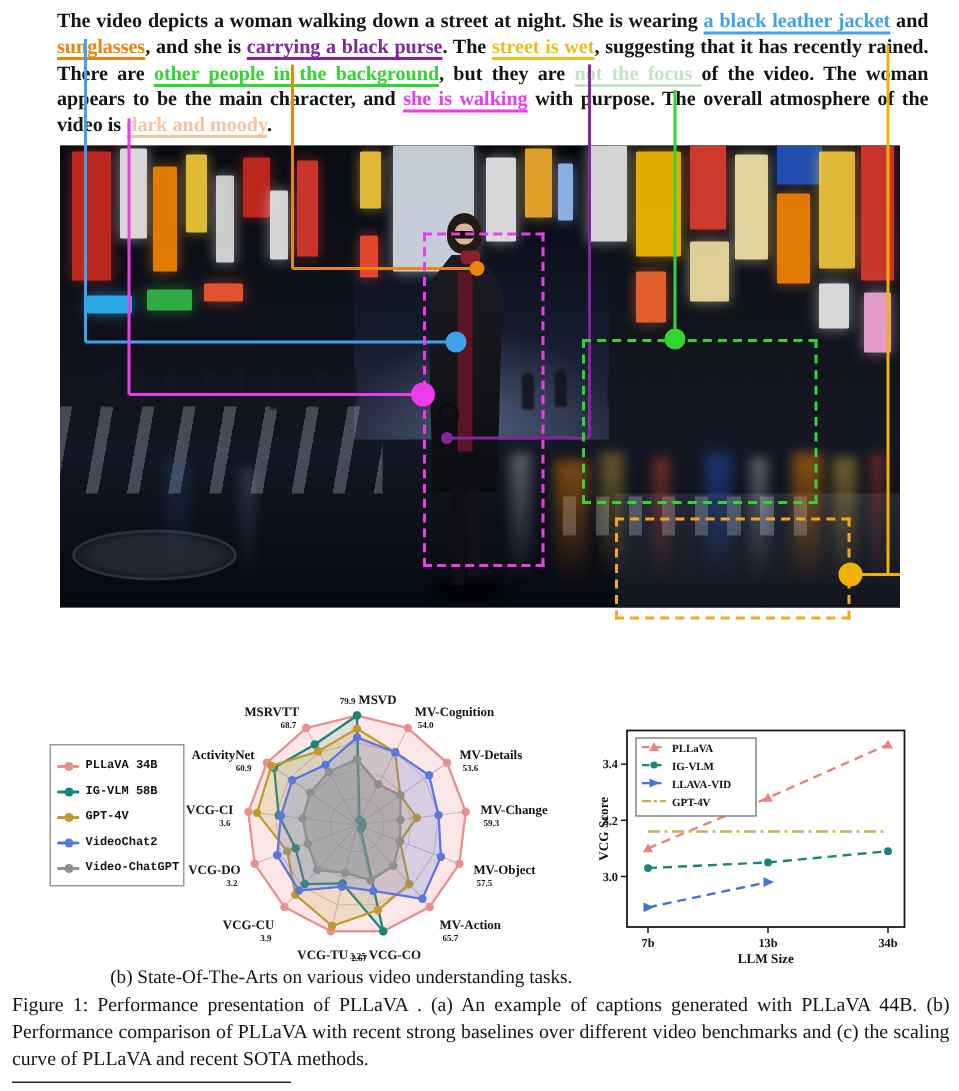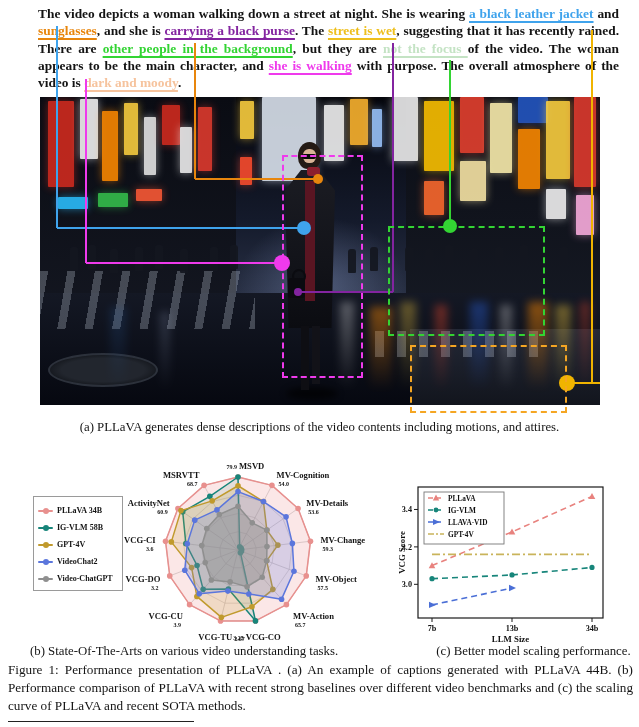--- a/index.html
+++ b/index.html
@@ -35,35 +35,35 @@
      clip-path:polygon(32% 0,68% 0,100% 13%,93% 100%,7% 100%,0 13%);}
   .w-dress{left:265px;top:84px;width:10px;height:120px;background:#5a1522;z-index:7;}
   .w-leg1{left:261px;top:229px;width:8px;height:64px;background:#0e0e13;z-index:6;}
   .w-leg2{left:272px;top:229px;width:8px;height:58px;background:#121218;z-index:6;}
   .w-purse{left:248px;top:181px;width:17px;height:20px;background:#0b0b10;border-radius:3px;z-index:8;}
   .w-purse-handle{left:252px;top:172px;width:10px;height:11px;border:2px solid #0b0b10;border-radius:50%;background:transparent;z-index:7;}
   
   .ann{position:absolute;left:0;top:0;width:639px;height:727px;z-index:30;pointer-events:none;}
   
   .cap-a{position:absolute;left:0;top:420px;width:639px;text-align:center;font-size:12.8px;z-index:6;}
-  .cap-b{position:absolute;left:30px;top:644px;width:395px;font-size:12.8px;z-index:6;}
+  .cap-b{position:absolute;left:30px;top:644px;width:395px;text-align:center;font-size:12.8px;z-index:6;}
   .cap-c{position:absolute;left:428px;top:644px;width:211px;text-align:center;font-size:12.8px;z-index:6;}
   .fig-cap{position:absolute;left:8px;top:661px;width:625px;font-size:13.2px;line-height:18.2px;
            text-align:justify;z-index:6;}
   .footrule{position:absolute;left:8px;top:721px;width:186px;height:1px;background:#222;z-index:6;}
   
   .radar-svg{position:absolute;left:15px;top:452px;z-index:4;}
   .line-svg{position:absolute;left:398px;top:468px;z-index:4;}
   .legend-radar{position:absolute;left:33px;top:496px;width:90px;border:1px solid #9a9a9a;background:#fff;
       padding:5px 4px 3px 4px;box-sizing:border-box;z-index:8;}
   .lr-row{display:flex;align-items:center;gap:4px;height:17px;}
   .lr-marker{position:relative;width:15px;height:8px;flex:0 0 15px;}
   .lr-marker .ln{position:absolute;left:0;top:3px;width:15px;height:2px;border-radius:1px;}
   .lr-marker .dt{position:absolute;left:4.5px;top:1px;width:6px;height:6px;border-radius:50%;}
-  .lr-label{font-weight:bold;font-size:8px;white-space:nowrap;}
+  .lr-label{font-weight:bold;font-size:8px;white-space:nowrap;font-family:Liberation Mono, monospace;}
 </style>
 </head>
 <body>
 
 <div class="stage">
 
   <div class="para" id="paragraph"><span>The video depicts a woman walking down a street at night. She is wearing </span><span class="hl" style="color: rgb(63, 163, 236); text-decoration-color: rgb(63, 163, 236);">a black leather jacket</span><span> and </span><span class="hl" style="color: rgb(232, 134, 13); text-decoration-color: rgb(232, 134, 13);">sunglasses</span><span>, and she is </span><span class="hl" style="color: rgb(131, 36, 160); text-decoration-color: rgb(131, 36, 160);">carrying a black purse</span><span>. The </span><span class="hl" style="color: rgb(238, 191, 28); text-decoration-color: rgb(238, 191, 28);">street is wet</span><span>, suggesting that it has recently rained. There are </span><span class="hl" style="color: rgb(51, 212, 51); text-decoration-color: rgb(51, 212, 51);">other people in the background</span><span>, but they are </span><span class="hl" style="color: rgb(196, 227, 196); text-decoration-color: rgb(196, 227, 196);">not the focus </span><span>of the video. The woman appears to be the main character, and </span><span class="hl" style="color: rgb(239, 58, 236); text-decoration-color: rgb(239, 58, 236);">she is walking</span><span> with purpose. The overall atmosphere of the video is </span><span class="hl" style="color: rgb(246, 195, 157); text-decoration-color: rgb(246, 195, 157);">dark and moody</span><span>.</span></div>
 
   <div class="photo">
     <div class="bldg-left"></div>
@@ -168,21 +168,20 @@
       <div style="position: absolute; left: 294px; top: 288px; width: 8px; height: 8px; border-radius: 50%; background: rgb(131, 36, 160);"></div>
       <div style="position: absolute; left: 449px; top: 60px; width: 0px; height: 166px; border-left: 2px solid rgb(51, 212, 51);"></div>
       <div style="position: absolute; left: 388px; top: 226px; width: 157px; height: 110px; border: 2px dashed rgb(51, 212, 51); box-sizing: border-box;"></div>
       <div style="position: absolute; left: 443px; top: 219px; width: 14px; height: 14px; border-radius: 50%; background: rgb(51, 212, 51);"></div>
       <div style="position: absolute; left: 591px; top: 30px; width: 0px; height: 353px; border-left: 2px solid rgb(240, 180, 0);"></div>
       <div style="position: absolute; left: 567px; top: 382px; width: 33px; height: 0px; border-top: 2px solid rgb(240, 180, 0);"></div>
       <div style="position: absolute; left: 559px; top: 375px; width: 16px; height: 16px; border-radius: 50%; background: rgb(240, 180, 0);"></div>
       <div style="position: absolute; left: 410px; top: 345px; width: 157px; height: 68px; border: 2px dashed rgb(245, 166, 35); box-sizing: border-box;"></div>
     </div>
 
-  <div class="cap-a">(a) PLLaVA generates dense descriptions of the video contents including motions, and attires.</div>
 
   <svg class="radar-svg" id="radar" width="410" height="200" viewBox="0 0 410 200">
       <polygon points="223,79.75 231.48119788979878,81.84042753182892 238.01945555255924,87.63281837215641 241.11693695228948,95.80020558534035 240.0640464290088,104.47153918852628 235.1019885128945,111.6603211541226 227.36751087324794,115.71968816802544 218.63248912675206,115.71968816802546 210.8980114871055,111.6603211541226 205.9359535709912,104.47153918852628 204.88306304771052,95.80020558534035 207.98054444744076,87.63281837215642 214.51880211020122,81.84042753182892" fill="none" stroke="#c7c7c7" stroke-width="0.7"></polygon>
       <polygon points="223,61.5 239.96239577959756,65.68085506365784 253.03891110511847,77.26563674431281 259.23387390457896,93.60041117068072 257.1280928580176,110.94307837705254 247.20397702578902,125.3206423082452 231.73502174649585,133.43937633605088 214.26497825350415,133.4393763360509 198.79602297421098,125.3206423082452 188.87190714198238,110.94307837705256 186.76612609542104,93.6004111706807 192.96108889488153,77.26563674431284 206.03760422040244,65.68085506365784" fill="none" stroke="#c7c7c7" stroke-width="0.7"></polygon>
       <polygon points="223,43.25 248.44359366939634,49.52128259548676 268.0583666576777,66.89845511646922 277.35081085686846,91.40061675602107 274.19213928702646,117.41461756557882 259.30596553868355,138.98096346236778 236.10253261974378,151.15906450407635 209.89746738025622,151.15906450407635 186.69403446131648,138.9809634623678 171.80786071297354,117.41461756557884 168.64918914313154,91.40061675602105 177.9416333423223,66.89845511646926 197.5564063306037,49.52128259548675" fill="none" stroke="#c7c7c7" stroke-width="0.7"></polygon>
       <polygon points="223,25 256.9247915591951,33.361710127315675 283.07782221023695,56.53127348862562 295.4677478091579,89.20082234136143 291.25618571603525,123.88615675410509 271.40795405157803,152.6412846164904 240.4700434929917,168.8787526721018 205.5299565070083,168.87875267210183 174.59204594842197,152.6412846164904 154.74381428396472,123.88615675410512 150.53225219084206,89.2008223413614 162.92217778976305,56.53127348862569 189.07520844080491,33.361710127315675" fill="none" stroke="#c7c7c7" stroke-width="1"></polygon>
       <line x1="223" y1="98" x2="223" y2="25" stroke="#bdbdbd" stroke-width="0.7"></line>
       <line x1="223" y1="98" x2="256.9247915591951" y2="33.361710127315675" stroke="#bdbdbd" stroke-width="0.7"></line>
       <line x1="223" y1="98" x2="283.07782221023695" y2="56.53127348862562" stroke="#bdbdbd" stroke-width="0.7"></line>
       <line x1="223" y1="98" x2="295.4677478091579" y2="89.20082234136143" stroke="#bdbdbd" stroke-width="0.7"></line>
@@ -366,16 +365,15 @@
       <circle cx="38" cy="42" r="2.4" fill="#17857a"></circle>
       <text x="50" y="45" text-anchor="start" fill="#111" style="font: bold 7.3px &quot;Liberation Serif&quot;, serif;">IG-VLM</text>
       <line x1="30" y1="54" x2="46" y2="54" stroke="#4b6fd6" stroke-width="1.5" stroke-dasharray="5 3"></line>
       <polygon points="35,51 35,57 42,54" fill="#4b6fd6"></polygon>
       <text x="50" y="57" text-anchor="start" fill="#111" style="font: bold 7.3px &quot;Liberation Serif&quot;, serif;">LLAVA-VID</text>
       <line x1="30" y1="66" x2="46" y2="66" stroke="#c9b45b" stroke-width="1.5" stroke-dasharray="6 2 2 2"></line>
       <text x="50" y="69" text-anchor="start" fill="#111" style="font: bold 7.3px &quot;Liberation Serif&quot;, serif;">GPT-4V</text>
     </svg>
 
   <div class="cap-b">(b) State-Of-The-Arts on various video understanding tasks.</div>
-  <div class="cap-c">(c) Better model scaling performance.</div>
   <div class="fig-cap">Figure 1: Performance presentation of PLLaVA . (a) An example of captions generated with PLLaVA 44B. (b) Performance comparison of PLLaVA with recent strong baselines over different video benchmarks and (c) the scaling curve of PLLaVA and recent SOTA methods.</div>
   <div class="footrule"></div>
 </div>
 
 </body></html>

